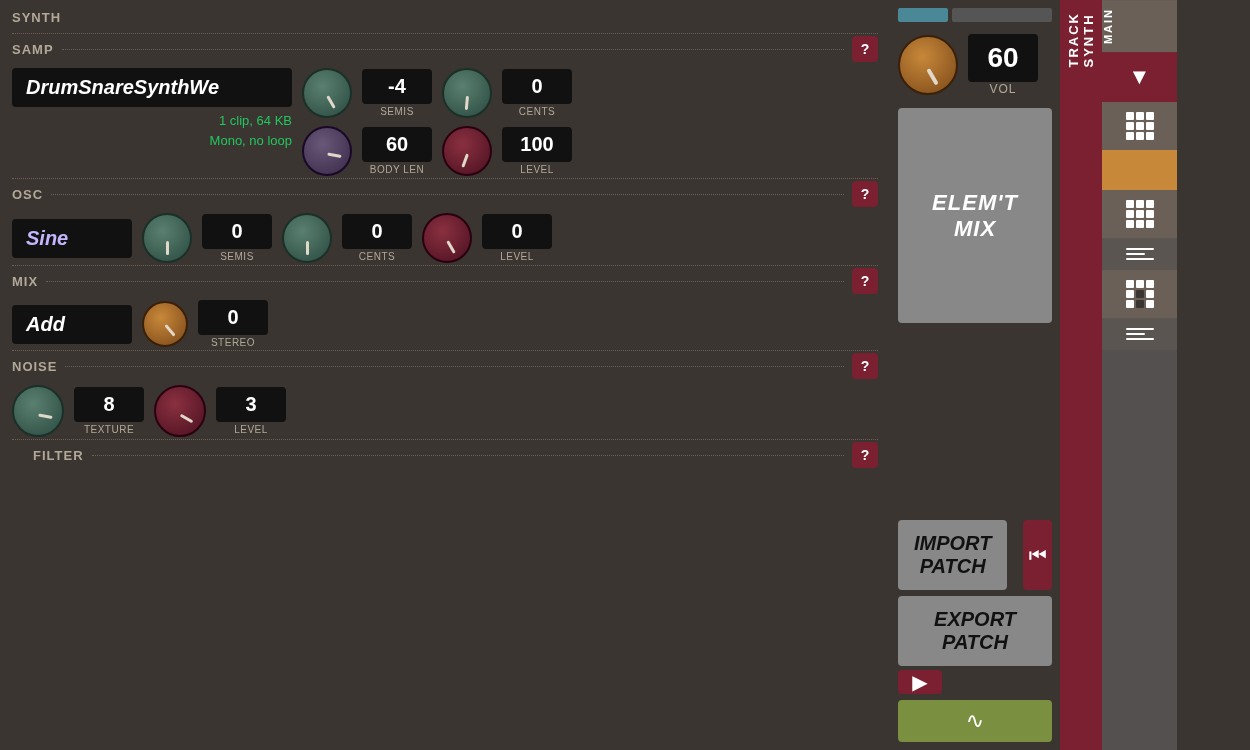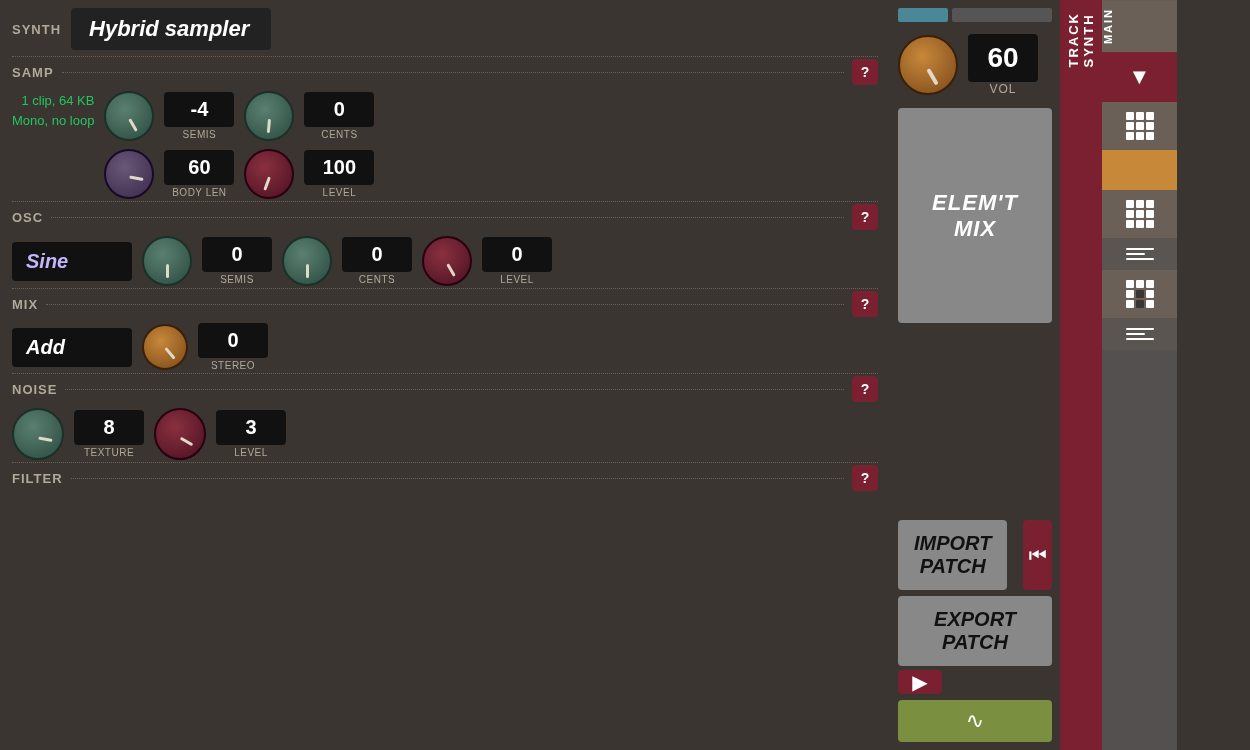--- a/index.html
+++ b/index.html
@@ -319,35 +319,35 @@
   </style>
 </head>
 <body>
 
 <div class="body-wrapper">
 
   <div class="left-main">
 
     <div class="synth-row">
       <span class="section-label">SYNTH</span>
-      <div class="synth-title">Hybrid sampler</div>
     </div>
 
     <hr class="full-sep">
 
     <div>
       <div style="display:flex;align-items:center;gap:8px;margin-bottom:6px;">
         <span class="section-label">SAMP</span>
         <hr style="flex:1;border:none;border-top:1px dotted #6a6058;">
         <button class="help-btn">?</button>
       </div>
 
       <div style="display:flex;align-items:flex-start;gap:10px;">
 
         <div style="display:flex;flex-direction:column;gap:4px;">
+          <div class="sample-name-box">DrumSnareSynthWe</div>
           <div class="sample-info">
             <div>1 clip, 64 KB</div>
             <div>Mono, no loop</div>
           </div>
         </div>
 
         <div style="display:flex;flex-direction:column;gap:8px;">
           <div style="display:flex;align-items:center;gap:10px;">
 
             <div class="knob-container">
@@ -501,21 +501,21 @@
         <div class="param-group">
           <div class="value-box">3</div>
           <span class="knob-label">LEVEL</span>
         </div>
       </div>
     </div>
 
     <hr class="full-sep">
 
     <div>
-      <div style="display:flex;align-items:center;gap:8px;">
+      <div style="display:flex;align-items:center;gap:8px;margin-left:21px;">
         <span class="section-label">FILTER</span>
         <hr style="flex:1;border:none;border-top:1px dotted #6a6058;">
         <button class="help-btn">?</button>
       </div>
     </div>
 
   </div>
 
   <div class="right-area">
 

